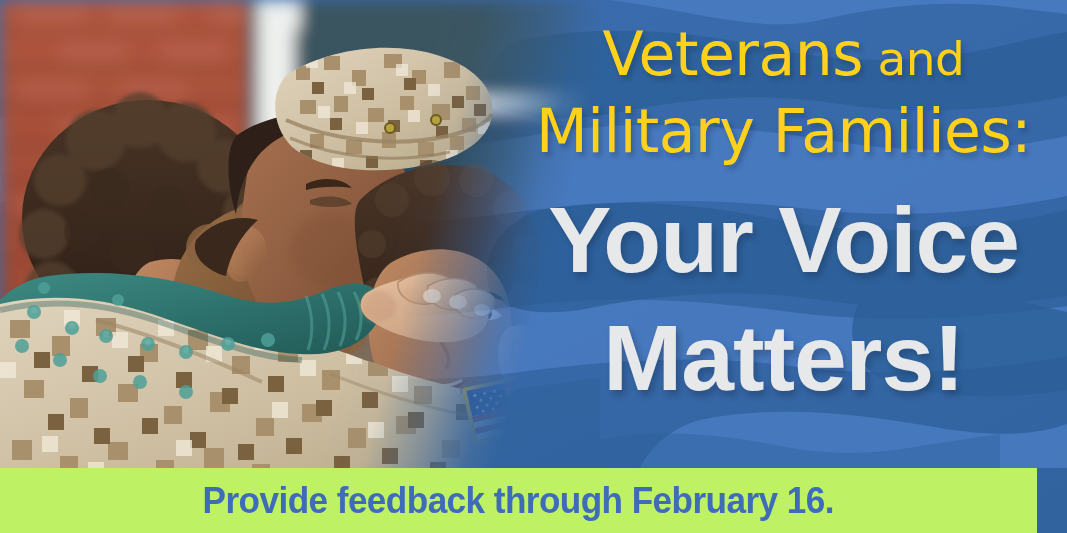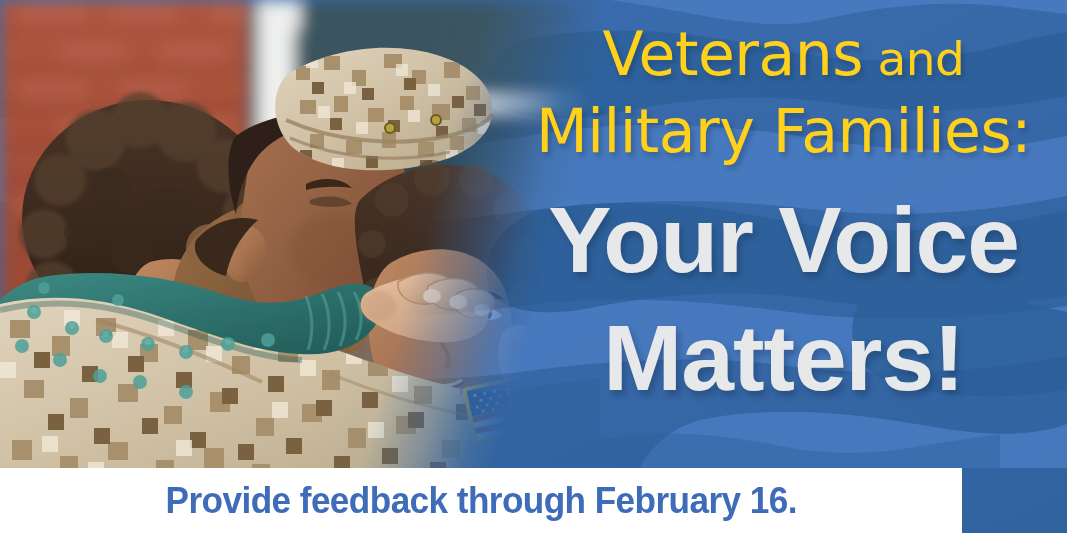--- a/index.html
+++ b/index.html
@@ -116,23 +116,23 @@
     left: 0; right: 0;
     top: 312px;
     font-size: 92px;
   }
 
   
   .cta-bar {
     position: absolute;
     left: 0;
     bottom: 0;
-    width: 962px;
+    width: 1037px;
     height: 65px;
-    background: #ffffff;
+    background: #bef264;
     display: flex;
     align-items: center;
     justify-content: center;
   }
   .cta-text {
     color: #3f6cb8;
     font-family: "Liberation Sans", sans-serif;
     font-weight: 700;
     font-size: 37px;
     letter-spacing: -0.6px;

